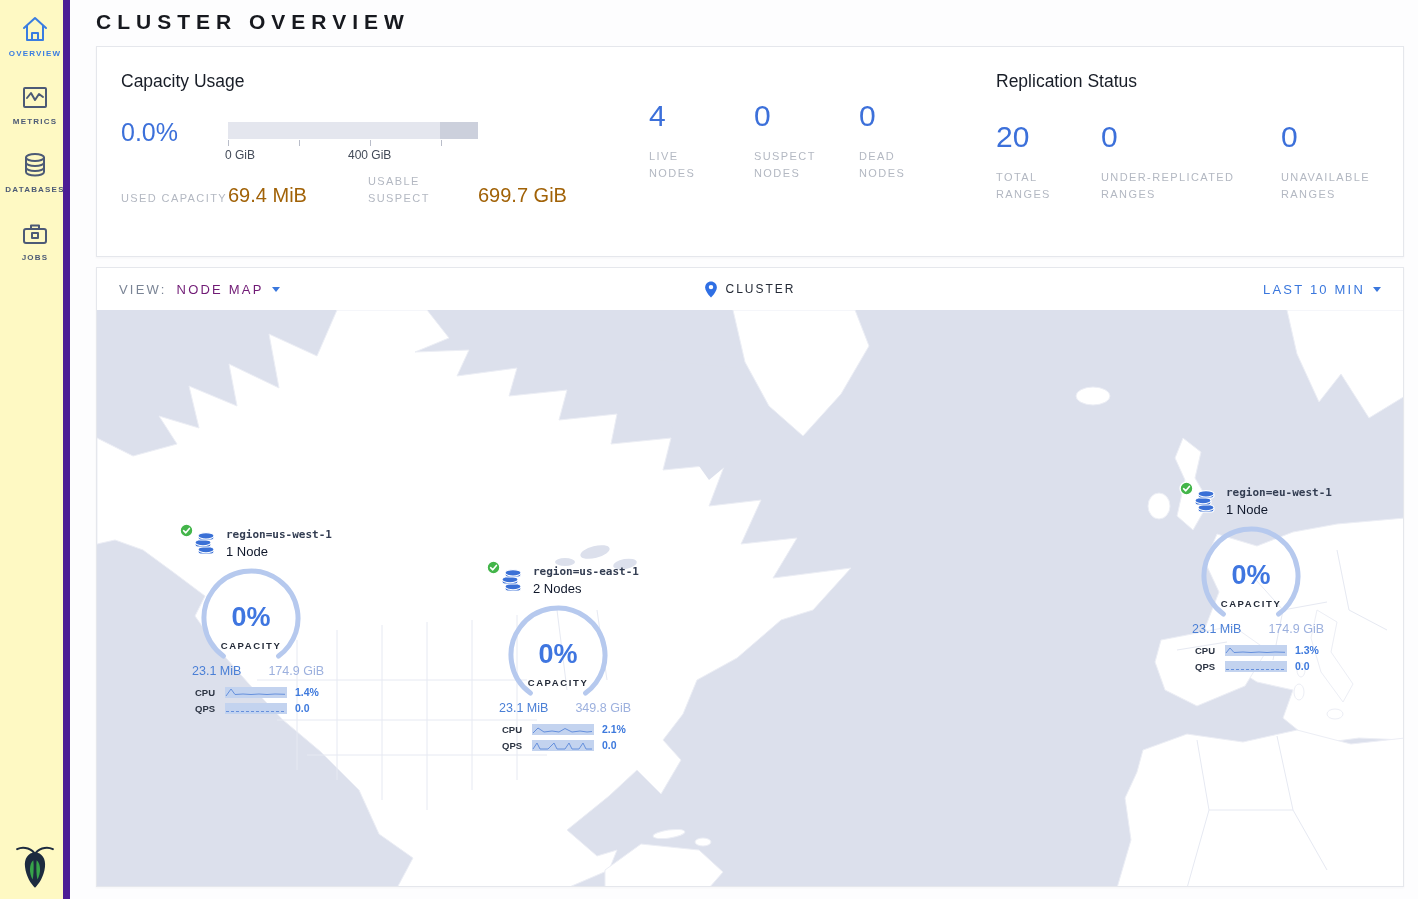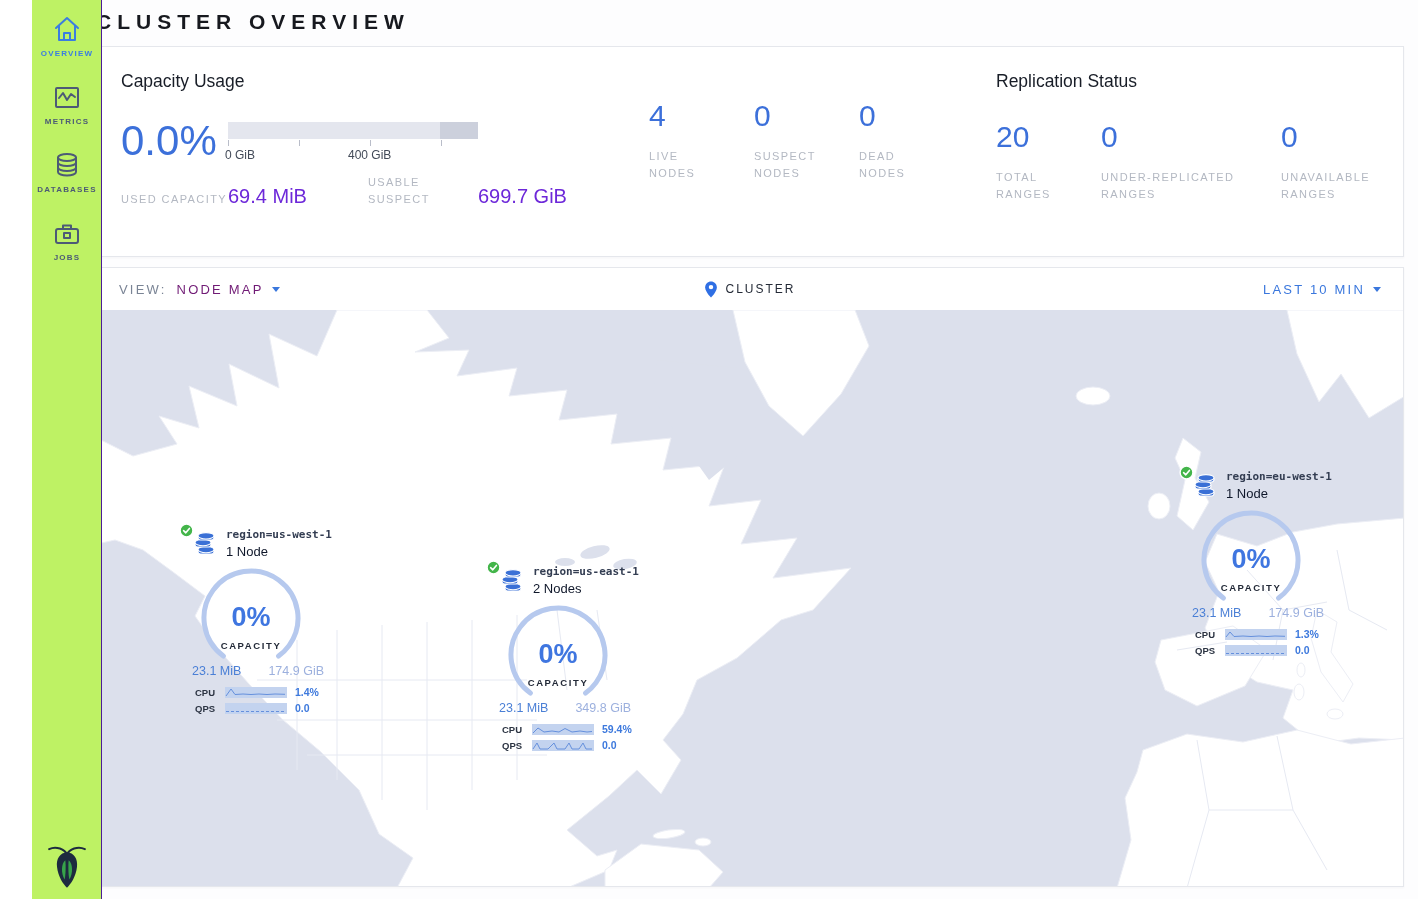--- a/index.html
+++ b/index.html
@@ -1,21 +1,21 @@
 <!DOCTYPE html>
 <html><head>
 <meta charset="utf-8">
 <style>
   * { margin:0; padding:0; box-sizing:border-box; }
   html,body { width:1418px; height:899px; overflow:hidden; background:#fff;
     font-family:"Liberation Sans", sans-serif; }
 
   
   .sidebar { position:absolute; left:0; top:0; width:70px; height:899px;
-    background:#bef264; border-right:1px solid #4c1d95; z-index:5;margin-left:32px; }
+    background:#fef9c3; border-right:7px solid #4c1d95; z-index:5; }
   .nav-item { width:70px; padding:14px 0 10px; text-align:center; cursor:pointer; }
   .nav-item .nav-ic { display:block; margin:0 auto 5px; width:32px; height:30px; }
   .nav-item .nav-lbl { font-size:8px; font-weight:bold; letter-spacing:1.2px;
     color:#4c5a76; }
   .nav-item.active .nav-lbl { color:#3a7de1; }
   .nav-ic svg { stroke:#4c5a76; fill:none; stroke-width:2; stroke-linejoin:round; stroke-linecap:round; }
   .nav-item.active .nav-ic svg { stroke:#3a7de1; }
   .logo { position:absolute; bottom:6px; left:13px; width:44px; height:52px; }
 
   
@@ -27,33 +27,33 @@
     border:1px solid #e5e7ec; box-shadow:0 1px 2px rgba(40,50,70,.04); }
 
   
   .stats-panel { height:211px; display:flex; padding:24px 0 0 24px; }
   .sec-title { font-size:17.5px; color:#181d27; font-weight:500; }
   .sec-cap { width:528px; }
   .sec-nodes { width:347px; }
   .sec-repl { flex:1; }
 
   .cap-row2 { display:flex; margin-top:28px; align-items:flex-start; }
-  .cap-pct { width:107px; font-size:42px; color:#3c70da; line-height:1; }
+  .cap-pct { width:107px; font-size:25px; color:#3c70da; line-height:1; }
   .bar-wrap { width:250px; margin-top:2px; }
   .bar { height:17px; width:250px; background:#e4e6ee; position:relative; }
   .bar .dark { position:absolute; right:0; top:0; height:17px; width:38px; background:#ccd0dc; }
   .ticks { position:relative; height:7px; margin-top:1px; }
   .tick { position:absolute; top:0; width:1px; height:6px; background:#b9bdc9; }
   .tick-lbls { position:relative; height:14px; }
   .tick-lbl { position:absolute; top:1px; font-size:12px; color:#424a58; }
 
   .cap-row3 { display:flex; margin-top:12px; align-items:flex-end; }
   .cap-lbl { font-size:11px; letter-spacing:1.4px; color:#b3b8c2; line-height:1.5; }
   .cap-lbl.w1 { width:107px; } .cap-lbl.w2 { width:110px; }
-  .cap-val { font-size:20px; color:#6d28d9; margin-bottom:-1px; }
+  .cap-val { font-size:20px; color:#a16207; margin-bottom:-1px; }
   .cap-val.w { width:140px; }
 
   .stat-cols { display:flex; margin-top:30px; }
   .stat-col .num { font-size:30px; color:#3c70da; line-height:1; }
   .stat-col .lbl { margin-top:17px; font-size:11px; letter-spacing:1.4px;
     color:#b3b8c2; line-height:1.55; }
   .sec-nodes .stat-col { width:105px; }
   .sec-repl .stat-col.c1 { width:105px; }
   .sec-repl .stat-col.c2 { width:180px; }
   .sec-repl .stat-col.c2 .lbl { width:135px; }
@@ -76,21 +76,21 @@
   .tb-right { margin-left:auto; font-size:13px; letter-spacing:2.2px;
     color:#3a77dd; display:flex; align-items:center; cursor:pointer; }
 
   .map { position:relative; width:1308px; height:578px; background:#dce0ec; }
   .map > svg.world { position:absolute; left:0; top:0; }
 
   
   .marker { position:absolute; width:170px; cursor:pointer; }
   .mk-us-west { left:82px; top:218px; }
   .mk-us-east { left:389px; top:255px; }
-  .mk-eu-west { left:1082px; top:160px; }
+  .mk-eu-west { left:1082px; top:176px; }
   .mk-head { display:flex; align-items:flex-start; position:relative; padding-left:14px; }
   .mk-badge { position:absolute; left:0; top:-5px; }
   .mk-dbicon { margin-top:4px; }
   .mk-names { margin-left:9px; }
   .mk-region { font-family:"DejaVu Sans Mono", monospace; font-weight:bold;
     font-size:11px; color:#333d52; letter-spacing:0; }
   .mk-nodes { margin-top:3px; font-size:13px; color:#0f172a; }
   .mk-gauge { width:116px; margin:6px 0 0 14px; }
   .mk-gauge .arc { fill:none; stroke:#b6c9ee; stroke-width:5; stroke-linecap:round;
     stroke-dasharray:236 60; }
@@ -411,21 +411,21 @@
           <span class="mk-used">23.1 MiB</span>
           <span class="mk-total">349.8 GiB</span>
         </div>
         <div class="mk-row">
           <span class="mk-lbl">CPU</span>
           <span class="mk-spark">
             <svg width="62" height="11" viewBox="0 0 62 11">
                 <polyline points="1,9 6,4 12,8 20,7 27,8 33,4.5 40,8 48,7 55,8 60,7.5"></polyline>
               </svg>
           </span>
-          <span class="mk-val">59.4%</span>
+          <span class="mk-val">2.1%</span>
         </div>
         <div class="mk-row">
           <span class="mk-lbl">QPS</span>
           <span class="mk-spark">
             <svg width="62" height="11" viewBox="0 0 62 11">
                 <polyline points="1,9 5,3 8,9 16,9 22,3 25,9 33,9 37,3 40,9 47,9 51,3 54,9 60,9"></polyline>
               </svg>
           </span>
           <span class="mk-val">0.0</span>
         </div>

